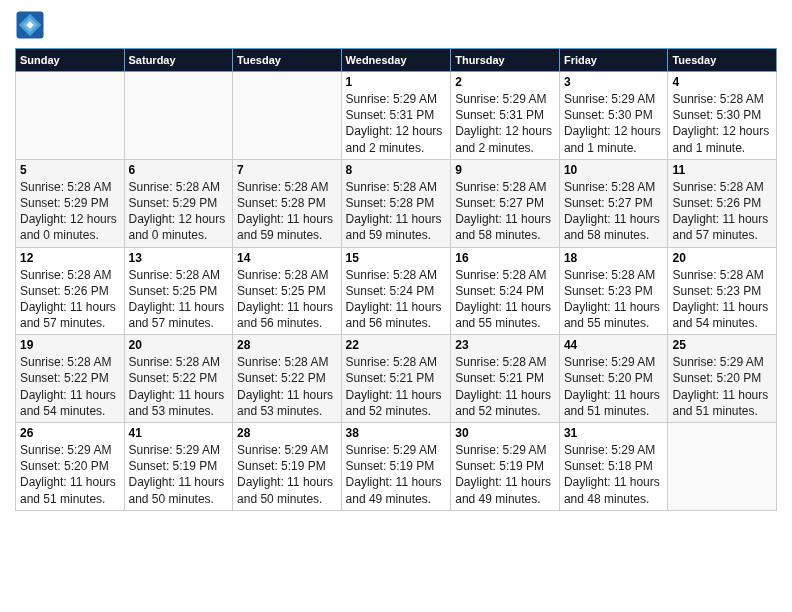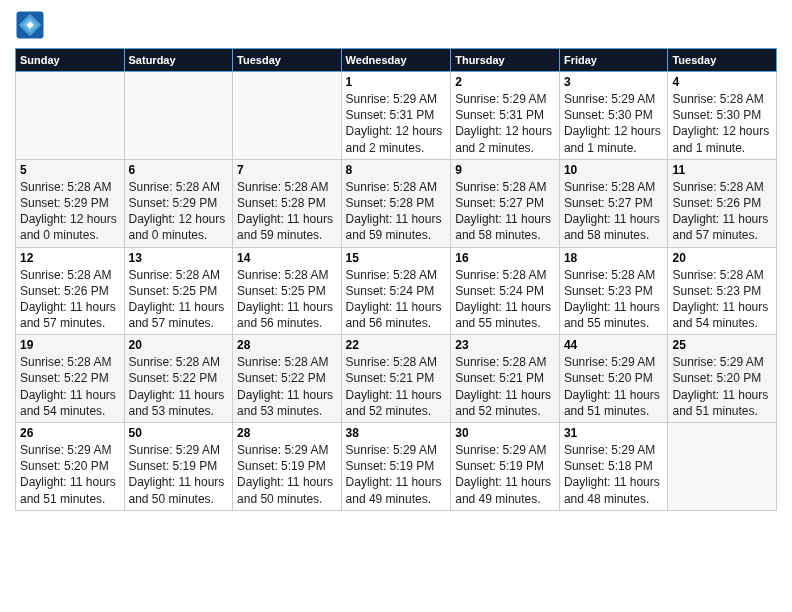--- a/index.html
+++ b/index.html
@@ -314,21 +314,21 @@
         </tr>
         <tr>
           <td>
             <span class="day-num">26</span>
             <div class="day-info" style="white-space: pre-line;">Sunrise: 5:29 AM
 Sunset: 5:20 PM
 Daylight: 11 hours
 and 51 minutes.</div>
           </td>
           <td>
-            <span class="day-num">50</span>
+            <span class="day-num">41</span>
             <div class="day-info" style="white-space: pre-line;">Sunrise: 5:29 AM
 Sunset: 5:19 PM
 Daylight: 11 hours
 and 50 minutes.</div>
           </td>
           <td>
             <span class="day-num">28</span>
             <div class="day-info" style="white-space: pre-line;">Sunrise: 5:29 AM
 Sunset: 5:19 PM
 Daylight: 11 hours

